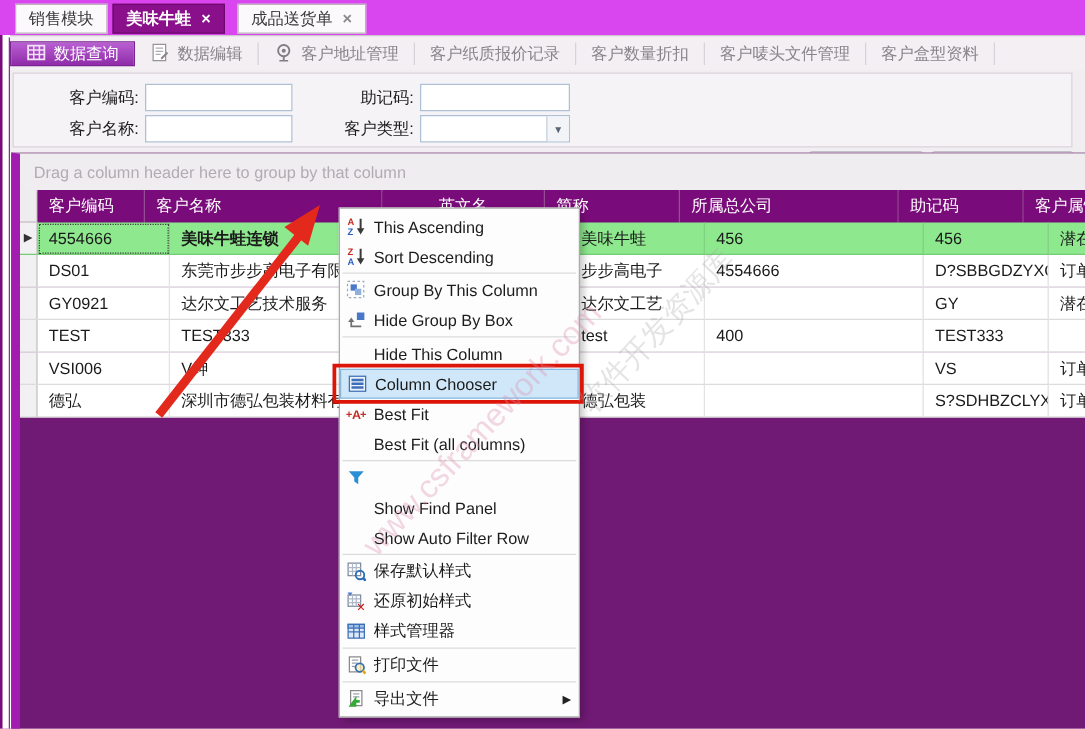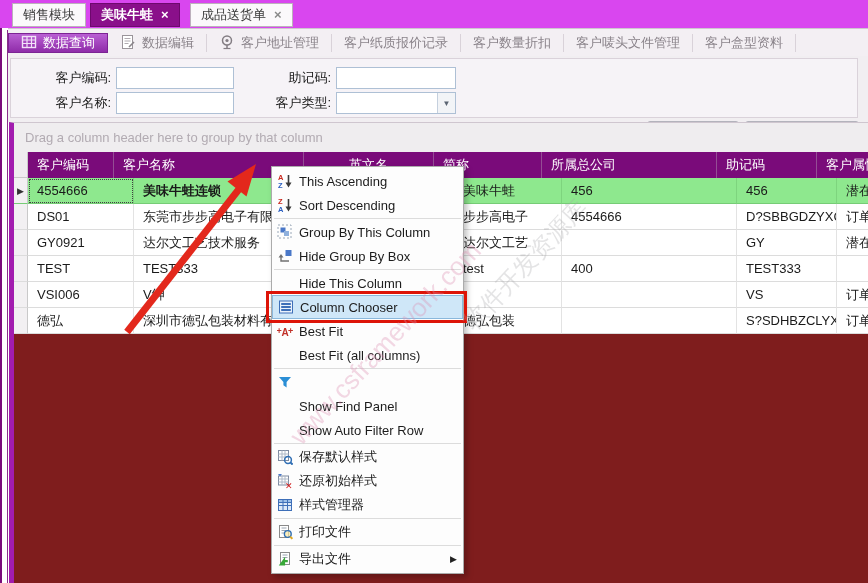--- a/index.html
+++ b/index.html
@@ -34,22 +34,22 @@
           box-sizing:border-box;font:13px "Liberation Sans","DejaVu Sans",sans-serif;padding:0 4px;}
   .fselect{position:absolute;height:22px;width:120px;background:#fff;border:1px solid #aec0d5;box-sizing:border-box;}
   .fselect .dd{position:absolute;right:0;top:0;bottom:0;width:17px;background:#f2f4f7;
                border-left:1px solid #c5d0de;display:flex;align-items:center;justify-content:center;
                font-size:8px;color:#5a6472;}
   .btn{position:absolute;top:62px;height:44px;background:linear-gradient(#ffffff,#f1f1f3);
        border:1px solid #b3b3bc;border-radius:3px;display:flex;align-items:center;justify-content:center;
        gap:8px;font-size:14px;color:#1a1a1a;box-sizing:border-box;cursor:default;}
   .btn u{text-decoration:underline;}
   
-  .gridpanel{position:absolute;left:9px;top:122px;right:0;bottom:0;background:#7f1d1d;
-             border-left:5px solid #a21caf;border-top:1px solid #cfc6cf;box-sizing:border-box;}
+  .gridpanel{position:absolute;left:9px;top:122px;right:0;bottom:0;background:#701a75;
+             border-left:7px solid #a21caf;border-top:1px solid #cfc6cf;box-sizing:border-box;}
   .dragband{position:absolute;left:0;top:0;right:0;height:29px;background:#efedef;
             border-bottom:1px solid #dadada;color:#b2abb2;font-size:13px;line-height:29px;padding-left:11px;}
   .tbl{position:absolute;left:0;top:29px;width:945px;}
   .trow{display:flex;height:26px;box-sizing:border-box;}
   .hcell{background:#7a0b7a;color:#fff;font-size:13px;display:flex;align-items:center;
          padding:0 0 0 9px;box-sizing:border-box;border-right:1px solid #944d94;overflow:hidden;white-space:nowrap;}
   .hcell.ind{background:#efecef;border-right:1px solid #c9c9c9;border-bottom:1px solid #c9c9c9;padding:0;}
   .dcell{background:#fff;font-size:13px;display:flex;align-items:center;padding:0 0 0 9px;
          box-sizing:border-box;border-right:1px solid #e3e3e3;border-bottom:1px solid #dcdcdc;
          overflow:hidden;white-space:nowrap;color:#1a1a1a;}

